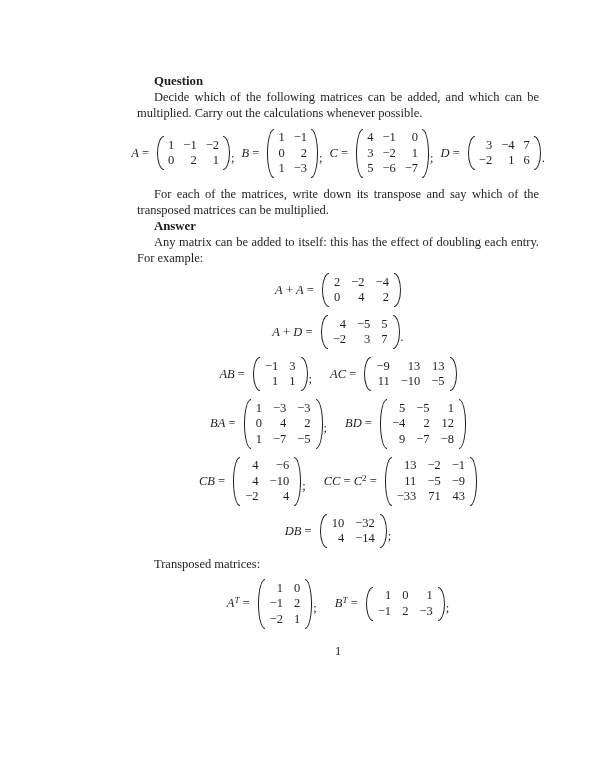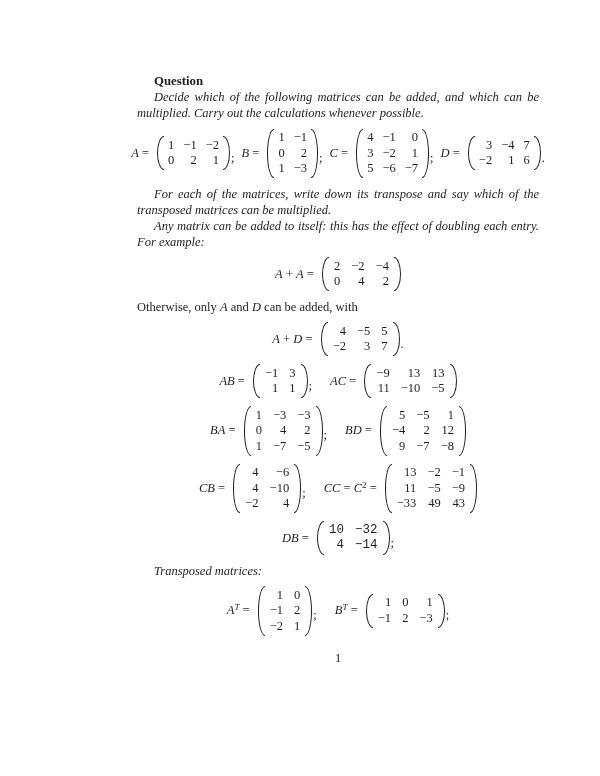--- a/index.html
+++ b/index.html
@@ -21,21 +21,21 @@
     font-weight: bold;
     margin: 0;
     padding-left: 17px;
     line-height: 16px;
   }
   p {
     margin: 0;
     line-height: 16px;
     text-align: justify;
   }
-  p.indent { text-indent: 17px; font-style: italic; }
+  p.indent { text-indent: 17px; }
   .var { font-style: italic; }
   sup {
     font-size: 9px;
     line-height: 0;
     position: relative;
     top: 1px;
     vertical-align: super;
   }
   .display {
     display: flex;
@@ -159,20 +159,21 @@
             <span class="cell">6</span>
           </span>
           <span class="paren r"></span>
         </span>
         <span class="suffix">.</span>
       </span>
     </div>
 
   <p class="indent">For each of the matrices, write down its transpose and say which of the transposed matrices can be multiplied.</p>
 
+  <div class="head">Answer</div>
 
   <p class="indent">Any matrix can be added to itself: this has the effect of doubling each entry. For example:</p>
 
   <div class="display">
       <span class="eq">
         <span class="lhs"><span class="var">A</span> + <span class="var">A</span> = </span>
         <span class="matrix">
           <span class="paren l"></span>
           <span class="mgrid" style="grid-template-columns: repeat(3, auto);">
             <span class="cell">2</span>
@@ -180,21 +181,20 @@
             <span class="cell">−4</span>
             <span class="cell">0</span>
             <span class="cell">4</span>
             <span class="cell">2</span>
           </span>
           <span class="paren r"></span>
         </span>
       </span>
     </div>
 
-  <p><span>Otherwise, only </span><span class="var">A</span><span> and </span><span class="var">D</span><span> can be added, with</span></p>
 
   <div class="display">
       <span class="eq">
         <span class="lhs"><span class="var">A</span> + <span class="var">D</span> = </span>
         <span class="matrix">
           <span class="paren l"></span>
           <span class="mgrid" style="grid-template-columns: repeat(3, auto);">
             <span class="cell">4</span>
             <span class="cell">−5</span>
             <span class="cell">5</span>
@@ -301,33 +301,33 @@
         <span class="matrix">
           <span class="paren l"></span>
           <span class="mgrid" style="grid-template-columns: repeat(3, auto);">
             <span class="cell">13</span>
             <span class="cell">−2</span>
             <span class="cell">−1</span>
             <span class="cell">11</span>
             <span class="cell">−5</span>
             <span class="cell">−9</span>
             <span class="cell">−33</span>
-            <span class="cell">49</span>
+            <span class="cell">71</span>
             <span class="cell">43</span>
           </span>
           <span class="paren r"></span>
         </span>
       </span>
     </div>
   <div class="display">
       <span class="eq">
         <span class="lhs"><span class="var">D</span><span class="var">B</span> = </span>
         <span class="matrix">
           <span class="paren l"></span>
-          <span class="mgrid" style="grid-template-columns: repeat(2, auto); font-family: Liberation Mono, monospace;">
+          <span class="mgrid" style="grid-template-columns: repeat(2, auto);">
             <span class="cell">10</span>
             <span class="cell">−32</span>
             <span class="cell">4</span>
             <span class="cell">−14</span>
           </span>
           <span class="paren r"></span>
         </span>
         <span class="suffix">;</span>
       </span>
     </div>

